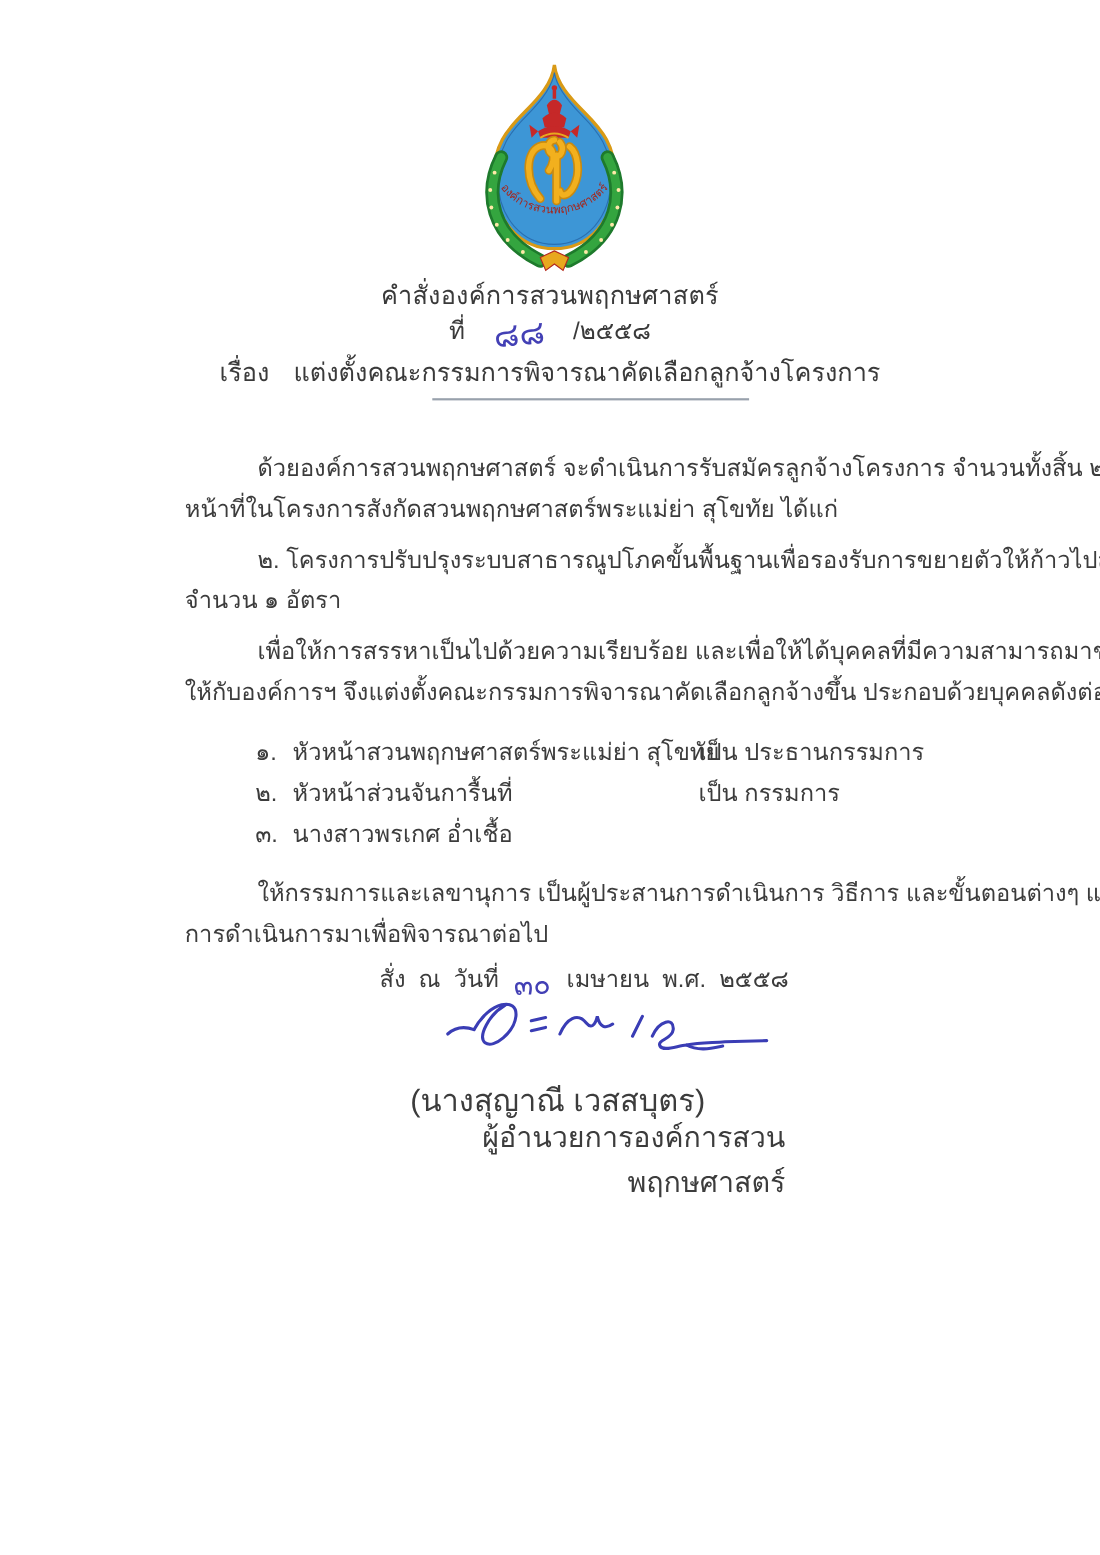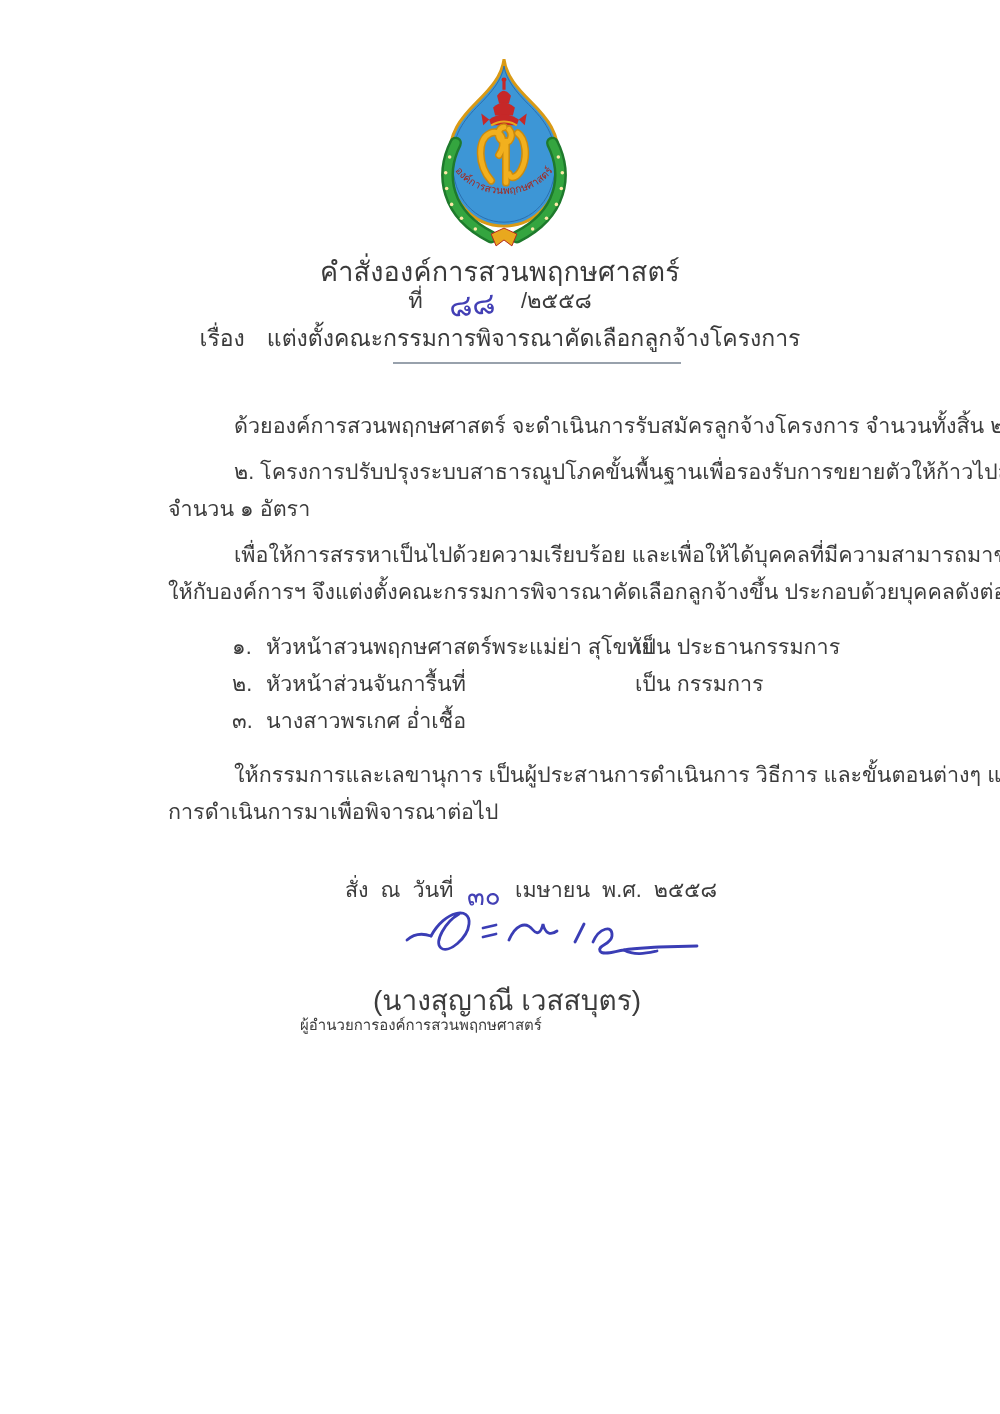--- a/index.html
+++ b/index.html
@@ -4,42 +4,42 @@
 <style>
   html,body{margin:0;padding:0;}
   body{
     width:1000px;height:1414px;background:#ffffff;position:relative;
     font-family:"Liberation Sans","DejaVu Sans",sans-serif;
     color:#3b3b3b;overflow:hidden;
   }
   .abs{position:absolute;}
   
   .logo-wrap{left:420px;top:55px;width:168px;height:196px;}
-  .title-line{left:0;top:250px;width:1000px;text-align:center;font-size:27px;color:#3a3a3a;letter-spacing:.2px;}
+  .title-line{left:0;top:250px;width:1000px;text-align:center;font-size:23px;color:#3a3a3a;letter-spacing:.2px;}
   .number-line{left:0;top:283px;width:1000px;display:flex;justify-content:center;align-items:flex-end;gap:26px;font-size:22px;color:#3a3a3a;}
   .hand{color:#4340b5;font-family:"DejaVu Serif","Liberation Serif",serif;}
   .hand-no{font-size:30px;transform:rotate(-5deg);line-height:1;position:relative;top:2px;}
   .subject-line{left:0;top:320px;width:1000px;display:flex;justify-content:center;gap:22px;font-size:23px;color:#3a3a3a;}
   .divider{left:393px;top:362px;width:288px;height:2px;background:#98a1ac;}
   
   .body-text{left:168px;top:408px;width:760px;font-size:21.5px;line-height:37px;color:#3c3c3c;}
   .line{white-space:nowrap;}
   .indent{padding-left:66px;}
   .committee{margin-top:5px;margin-bottom:4px;}
   .committee-row{position:relative;white-space:nowrap;}
   .c-num{display:inline-block;width:34px;margin-left:64px;}
   .c-role{position:absolute;left:467px;top:0;text-align:right;}
   .spacer-sm{height:9px;}
   .spacer-md{height:13px;}
   
   .order-line{left:345px;top:872px;display:flex;align-items:flex-end;gap:14px;font-size:21.5px;color:#3c3c3c;white-space:pre;}
   .hand-day{font-size:26px;transform:rotate(-2deg);line-height:1;position:relative;top:3px;}
   .signature{left:395px;top:896px;width:312px;height:72px;}
   .signer-name{left:300px;top:978px;width:414px;text-align:center;font-size:28px;color:#3c3c3c;}
-  .signer-title{left:300px;top:1013px;width:414px;text-align:left;font-size:15px;color:#3c3c3c;}
+  .signer-title{left:300px;top:1013px;width:414px;text-align:right;font-size:26px;color:#3c3c3c;}
 </style>
 </head>
 <body>
 
 <div class="abs logo-wrap">
   <svg width="168" height="196" viewBox="0 0 170 196">
 
     <g>
       <path d="M85,3 C87,20 99,33 112,46 C129,63 141,77 141,107 C141,147 116,172 85,172 C54,172 29,147 29,107 C29,77 41,63 58,46 C71,33 83,20 85,3 Z" fill="#3d96d6" stroke="#d99a16" stroke-width="3"></path>
       <path d="M85,10 C87,24 98,37 110,49 C126,65 137,79 137,107 C137,144 114,168 85,168 C56,168 33,144 33,107 C33,79 44,65 60,49 C72,37 83,24 85,10 Z" fill="none" stroke="#2a6fb0" stroke-width="1"></path>
@@ -110,20 +110,21 @@
 
 <div class="abs subject-line">
   <span>เรื่อง</span>
   <span>แต่งตั้งคณะกรรมการพิจารณาคัดเลือกลูกจ้างโครงการ</span>
 </div>
 
 <div class="abs divider"></div>
 
 <div class="abs body-text">
   <div class="line indent">ด้วยองค์การสวนพฤกษศาสตร์  จะดำเนินการรับสมัครลูกจ้างโครงการ จำนวนทั้งสิ้น  ๒ อัตรา ปฏิบัติ</div>
+  <div class="line">หน้าที่ในโครงการสังกัดสวนพฤกษศาสตร์พระแม่ย่า สุโขทัย  ได้แก่</div>
   <div class="spacer-sm"></div>
   <div class="line indent">๒. โครงการปรับปรุงระบบสาธารณูปโภคขั้นพื้นฐานเพื่อรองรับการขยายตัวให้ก้าวไปสู่อาเซียน</div>
   <div class="line">จำนวน ๑ อัตรา</div>
   <div class="spacer-sm"></div>
   <div class="line indent">เพื่อให้การสรรหาเป็นไปด้วยความเรียบร้อย และเพื่อให้ได้บุคคลที่มีความสามารถมาช่วยปฏิบัติงาน</div>
   <div class="line">ให้กับองค์การฯ จึงแต่งตั้งคณะกรรมการพิจารณาคัดเลือกลูกจ้างขึ้น ประกอบด้วยบุคคลดังต่อไปนี้</div>
   <div class="spacer-md"></div>
 
   <div class="committee">
     <div class="committee-row">

